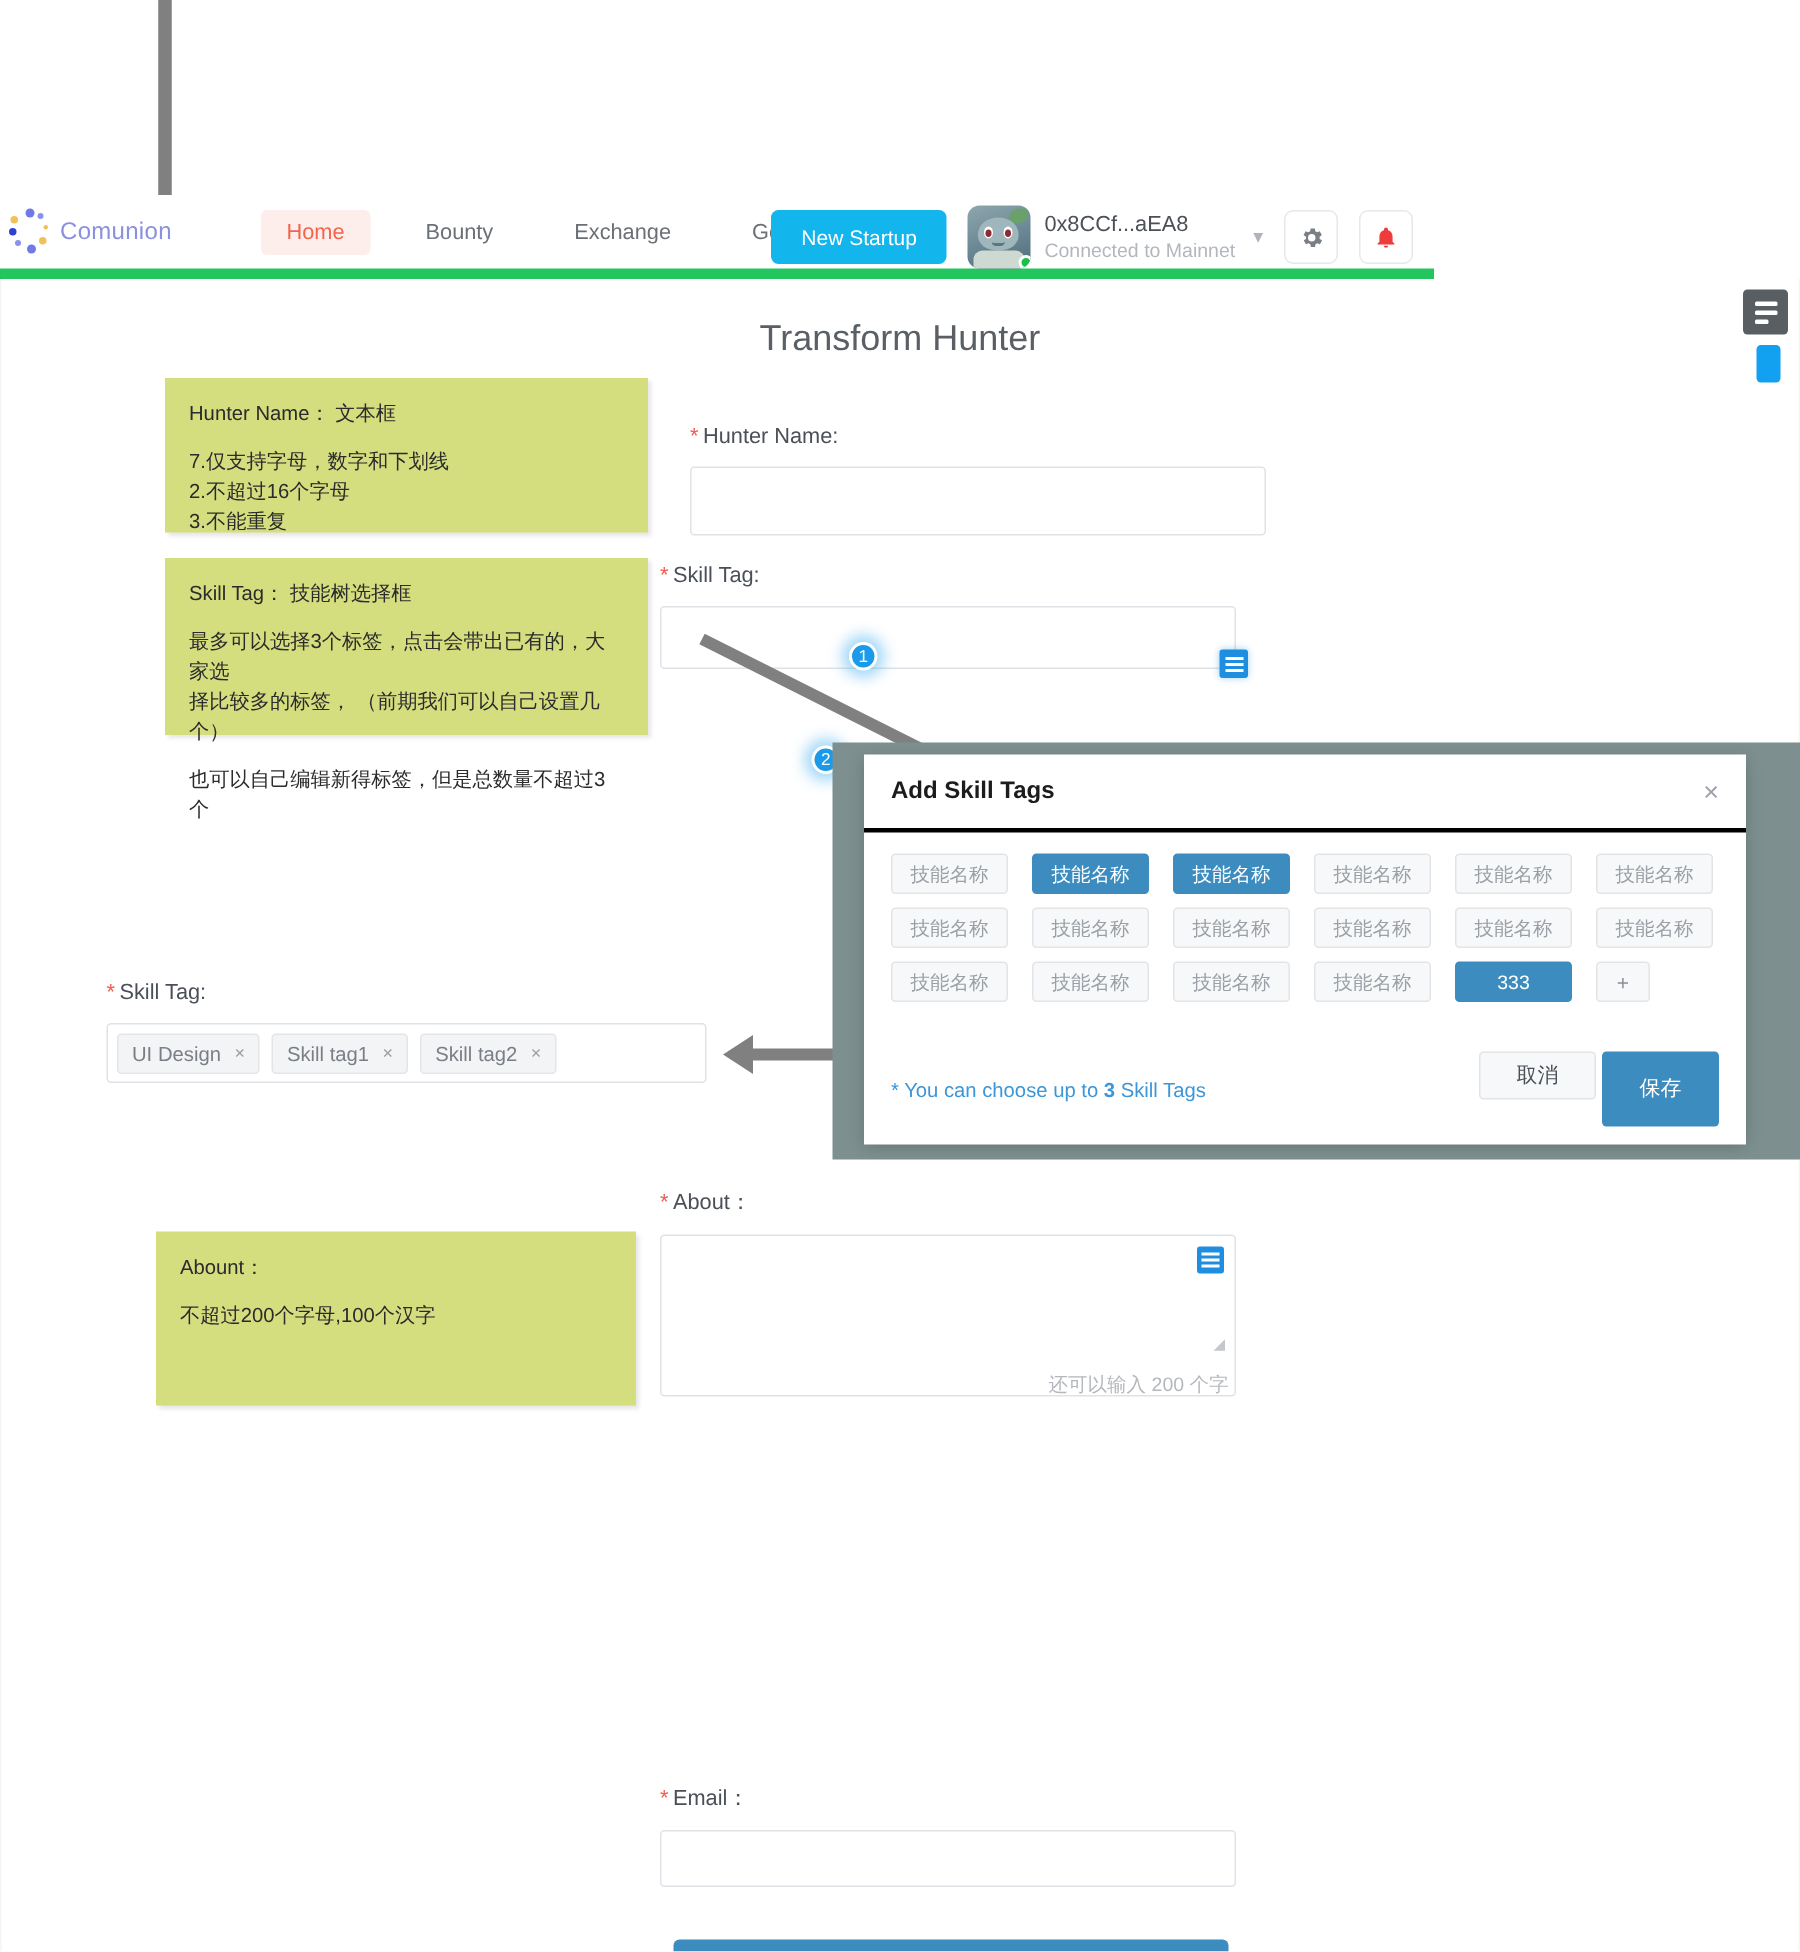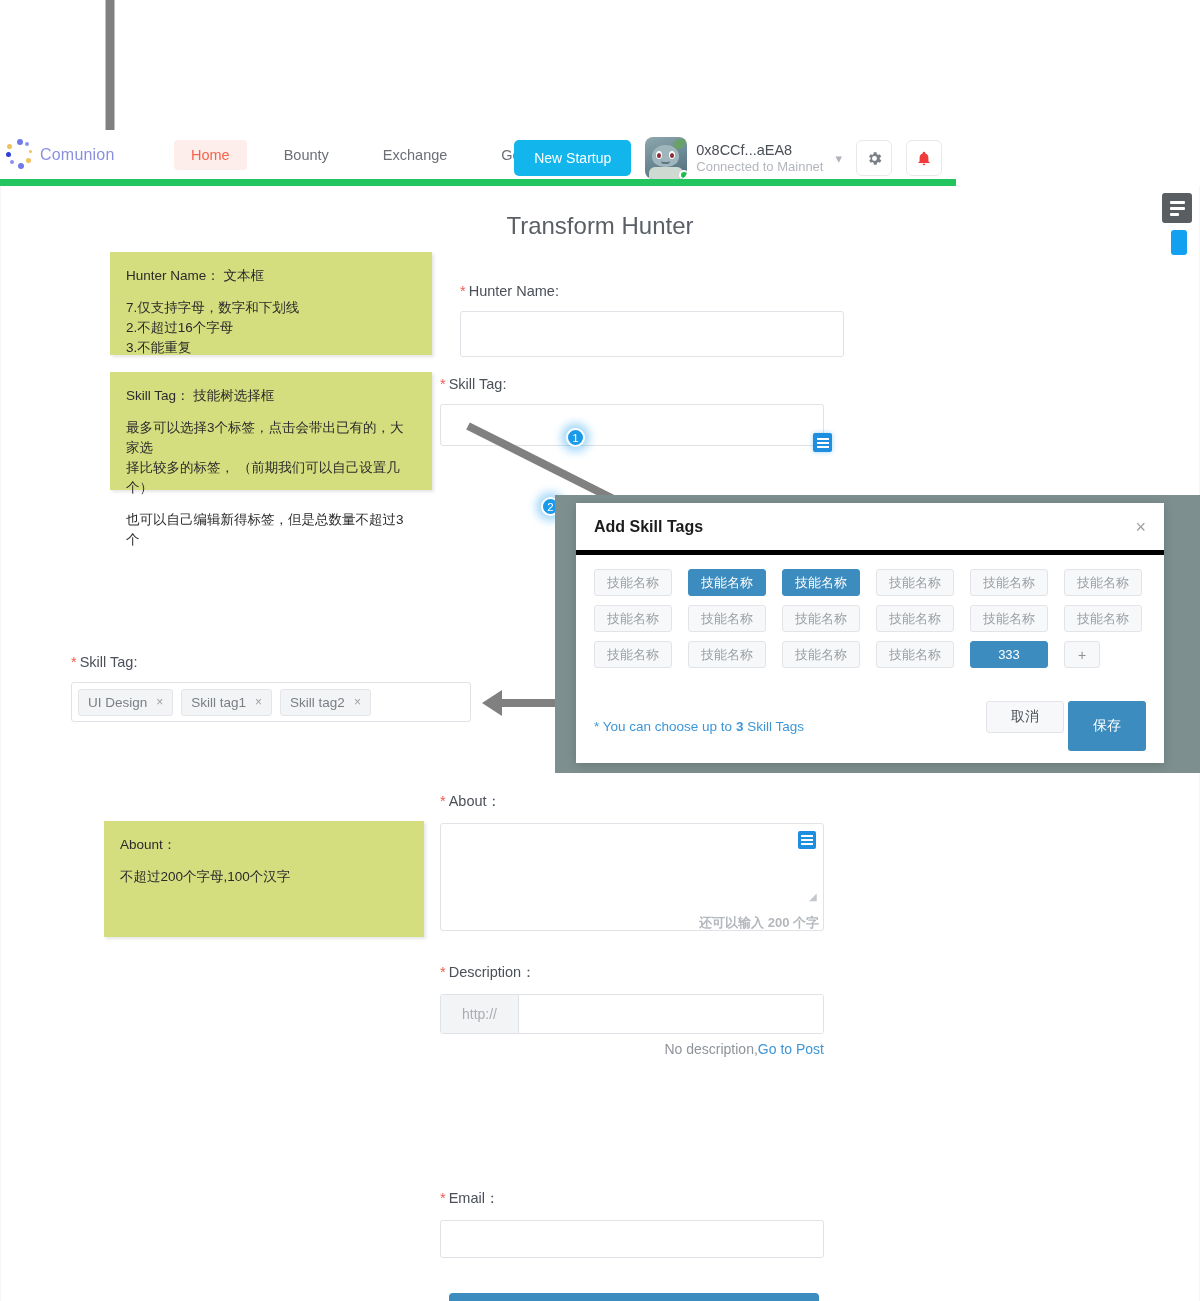--- a/index.html
+++ b/index.html
@@ -230,21 +230,20 @@
     position:absolute; right:4px; bottom:28px;
     width:10px; height:10px;
     color:#c4c8cc; font-size:10px; line-height:10px;
   }
   .ta-count {
     position:absolute; right:4px; bottom:0px;
     font-size: 13px; color:#b4b8bd;
     white-space: nowrap;
     overflow: hidden;
     height: 16px;
-    font-weight: bold;
   }
 
   
   .grp-desc { position: absolute; left: 440px; top: 833px; }
   .in-desc {
     width: 384px; height: 40px; margin-top: 12px;
     display: flex; align-items: stretch; overflow: hidden;
   }
   .in-desc .prefix {
     width: 78px;
@@ -331,21 +330,21 @@
   }
   .modal {
     position: absolute;
     left: 576px; top: 503px;
     width: 588px; height: 260px;
     background: #fff;
     box-shadow: 0 2px 10px rgba(0,0,0,.18);
   }
   .modal-head {
     height: 52px;
-    border-bottom: 5px solid #000000;
+    border-bottom: 3px solid #000000;
     display: flex; align-items: center;
     padding: 0 18px;
   }
   .modal-title {
     font-size: 16px; color: #1c1c1c; font-weight: bold;
     font-family: "Liberation Sans", sans-serif;
   }
   .modal-close {
     margin-left: auto; color: #9aa0a6; font-size: 18px; line-height: 1;
   }
@@ -526,32 +525,20 @@
         <div class="ta-icon">
           <span></span>
             <span></span>
             <span></span>
         </div>
         <div class="ta-resize">◢</div>
         <div class="ta-count">还可以输入 200 个字</div>
       </div>
     </div>
 
-    <div class="grp-desc">
-      <div class="form-label">
-        <span class="req">*</span><span>Description：</span>
-      </div>
-      <div class="txt-input in-desc">
-        <div class="prefix">http://</div>
-        <input type="text" style="flex: 1 1 0%; border: none; outline: none; padding: 0px 10px; font-size: 14px;">
-      </div>
-      <div class="desc-note">
-        <span>No description,</span><a href="#">Go to Post</a>
-      </div>
-    </div>
 
     <div class="grp-email">
       <div class="form-label">
         <span class="req">*</span><span>Email：</span>
       </div>
       <input class="txt-input in-email" type="text" style="">
     </div>
 
     <button class="btn-submit">Submit</button>
 

